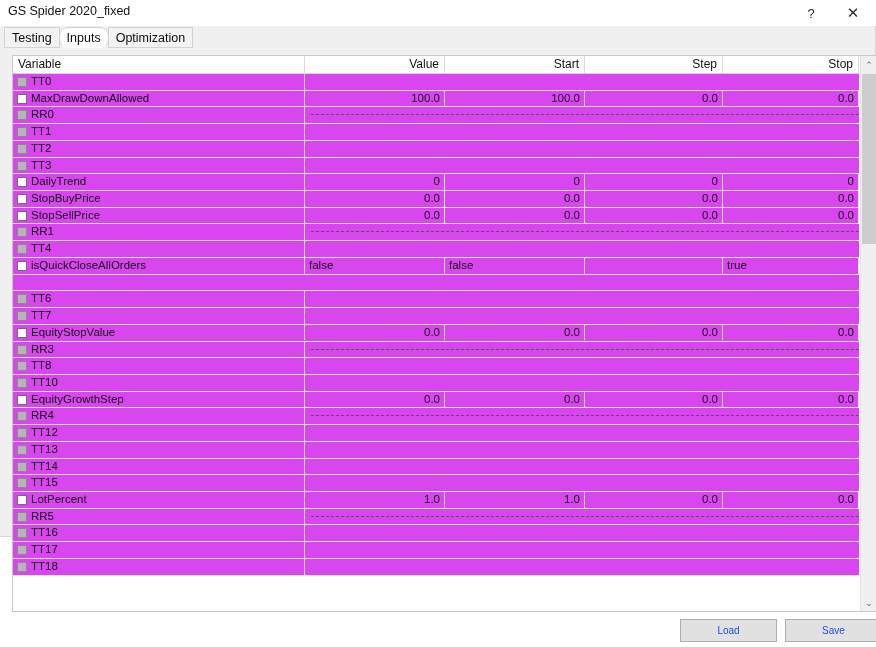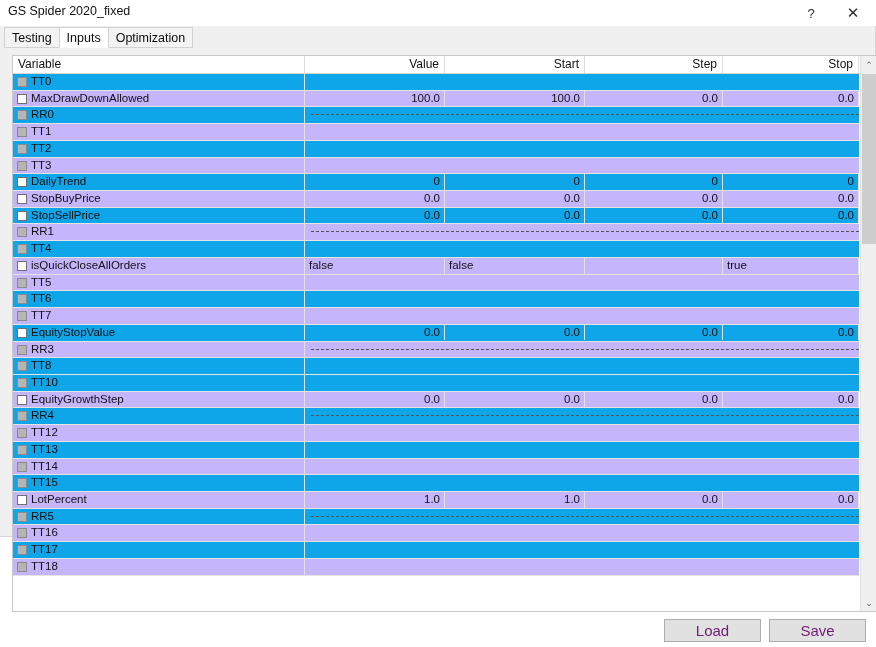--- a/index.html
+++ b/index.html
@@ -76,20 +76,21 @@
     border: 1px solid #d2d2d2;
     background: #f3f3f3;
     cursor: default;
     user-select: none;
     white-space: nowrap;
   }
   .tab.active {
     background: #ffffff;
     border-bottom-color: #ffffff;
     z-index: 3;
+    border-radius: 9px;
   }
 
   
   #grid-panel {
     position: absolute;
     left: 12px; top: 55px;
     width: 866px; height: 557px;
     box-sizing: border-box;
     border: 1px solid #c8c8c8;
     background: #ffffff;
@@ -130,24 +131,24 @@
     width: 846px;
     height: 538px;
     overflow: hidden;
     background: #ffffff;
   }
   .row {
     position: relative;
     height: 16.72px;
     box-sizing: border-box;
     border-bottom: 1px solid #e4e4e4;
-    background: #c4b5fd;
-    white-space: nowrap;
-  }
-  .row.alt { background: #0ea5e9; }
+    background: #d946ef;
+    white-space: nowrap;
+  }
+  .row.alt { background: #d946ef; }
 
   .cell {
     position: absolute;
     top: 0;
     height: 15.7px;
     line-height: 15.7px;
     box-sizing: border-box;
     font-size: 11.5px;
     color: #111111;
     padding: 0 4px;
@@ -239,27 +240,28 @@
   }
 
   
   .btn {
     position: absolute;
     top: 619px;
     width: 97px; height: 23px;
     box-sizing: border-box;
     background: #e1e1e1;
     border: 1px solid #adadad;
-    font-size: 15px;
-    color: #701a75;
+    font-size: 10px;
+    color: #1d4ed8;
     line-height: 21px;
     text-align: center;
     cursor: pointer;
     user-select: none;
     font-family: "Liberation Sans", sans-serif;
+    margin-left: 16px;
   }
   #btn-load { left: 664px; }
   #btn-save { left: 769px; }
 </style>
 </head>
 <body>
 
 <div id="window">
 
   <div id="titlebar">
@@ -344,21 +346,20 @@
           <div class="cell novals" style="left: 292px; width: 554px;"></div>
         </div>
         <div class="row">
           <div class="namecell"><span class="cb"></span><span>isQuickCloseAllOrders</span></div>
           <div class="cell left" style="left: 292px; width: 140px;">false</div>
           <div class="cell left" style="left: 432px; width: 140px;">false</div>
           <div class="cell left" style="left: 572px; width: 138px;"></div>
           <div class="cell left" style="left: 710px; width: 136px;">true</div>
         </div>
         <div class="row">
-          <div class="namecell"><span class="cb dim"></span><span>TT5</span></div>
           <div class="cell novals" style="left: 292px; width: 554px;"></div>
         </div>
         <div class="row alt">
           <div class="namecell"><span class="cb dim"></span><span>TT6</span></div>
           <div class="cell novals" style="left: 292px; width: 554px;"></div>
         </div>
         <div class="row">
           <div class="namecell"><span class="cb dim"></span><span>TT7</span></div>
           <div class="cell novals" style="left: 292px; width: 554px;"></div>
         </div>

